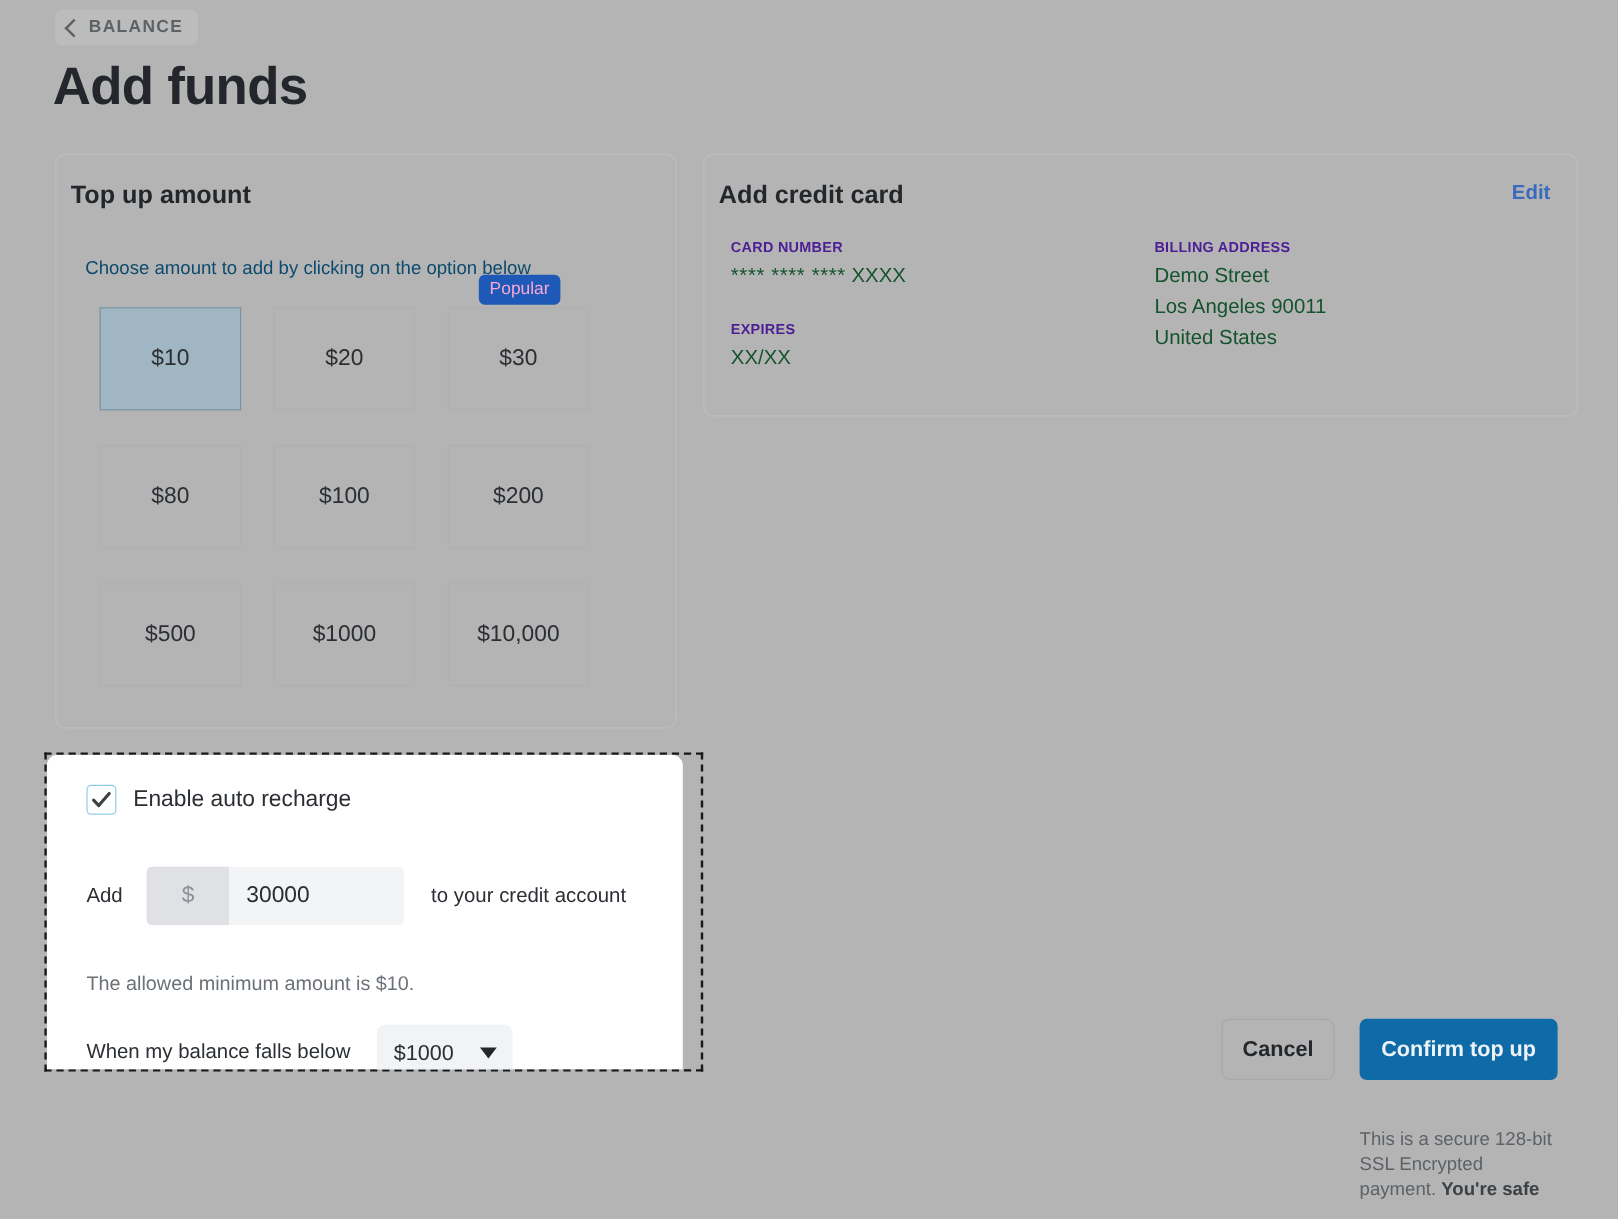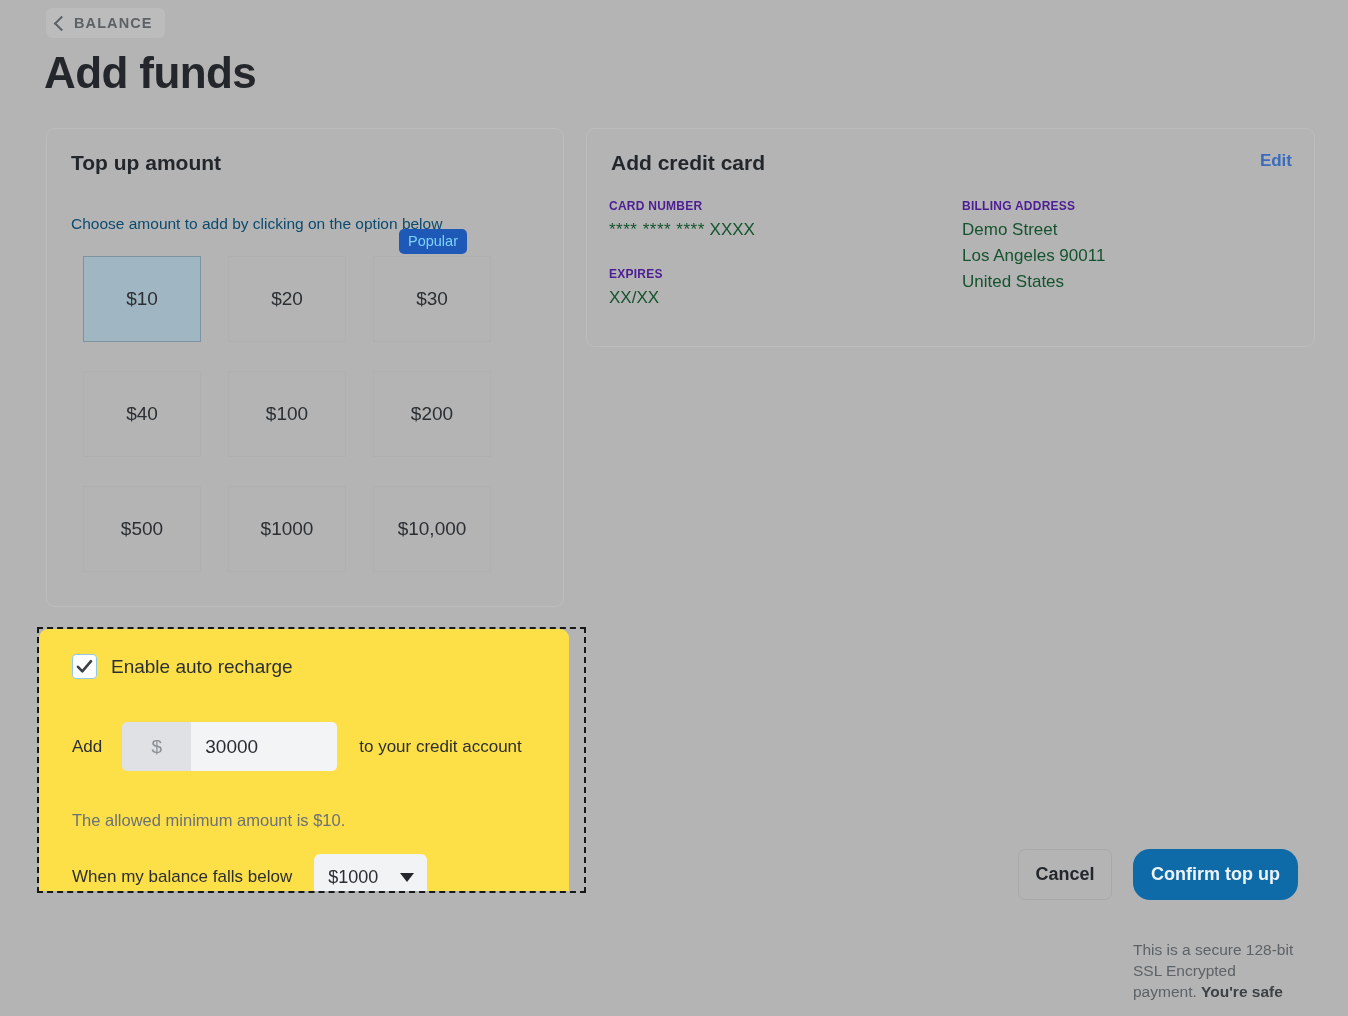--- a/index.html
+++ b/index.html
@@ -71,21 +71,21 @@
     height: 479px;
   }
   .panel-card {
     left: 586px;
     top: 128px;
     width: 729px;
     height: 219px;
   }
   .panel-heading {
     position: absolute;
-    left: 24px;
+    left: 12px;
     top: 22px;
     font-size: 21px;
     font-weight: bold;
     color: #23272b;
     margin: 0;
   }
   .panel-sub {
     position: absolute;
     left: 24px;
     top: 70px;
@@ -119,21 +119,21 @@
   }
   .amount-tile.selected {
     background: #a0b6c2;
     border: 1px solid #7d939f;
   }
   .popular-badge {
     position: absolute;
     top: -28px;
     left: 25px;
     background: #1f59b8;
-    color: #7dd3fc;
+    color: #f9a8d4;
     font-size: 14.5px;
     padding: 4px 9px 5px 9px;
     border-radius: 5px;
     white-space: nowrap;
     text-align: center;
   }
 
   
   .edit-link {
     position: absolute;
@@ -172,21 +172,21 @@
     border: 2px dashed #16181a;
     box-sizing: border-box;
     overflow: hidden;
   }
   .recharge-inner {
     position: absolute;
     left: 0px;
     top: 0px;
     width: 530px;
     height: 290px;
-    background: #fde047;
+    background: #ffffff;
     border-radius: 9px;
     box-sizing: border-box;
   }
   .checkbox-row {
     position: absolute;
     left: 33px;
     top: 25px;
     display: flex;
     align-items: center;
     gap: 14px;
@@ -310,21 +310,21 @@
     font-family: "Liberation Sans", sans-serif;
     box-sizing: border-box;
   }
   .confirm-btn {
     position: absolute;
     left: 1133px;
     top: 849px;
     width: 165px;
     height: 51px;
     border: none;
-    border-radius: 17px;
+    border-radius: 6px;
     background: #0f6ba8;
     font-size: 18px;
     font-weight: bold;
     color: #eef3f7;
     cursor: pointer;
     font-family: "Liberation Sans", sans-serif;
     box-sizing: border-box;
   }
   .secure-note {
     position: absolute;
@@ -355,21 +355,21 @@
       <span>$10</span>
     </div>
     <div class="amount-tile">
       <span>$20</span>
     </div>
     <div class="amount-tile">
       <span class="popular-badge">Popular</span>
       <span>$30</span>
     </div>
     <div class="amount-tile">
-      <span>$40</span>
+      <span>$80</span>
     </div>
     <div class="amount-tile">
       <span>$100</span>
     </div>
     <div class="amount-tile">
       <span>$200</span>
     </div>
     <div class="amount-tile">
       <span>$500</span>
     </div>

